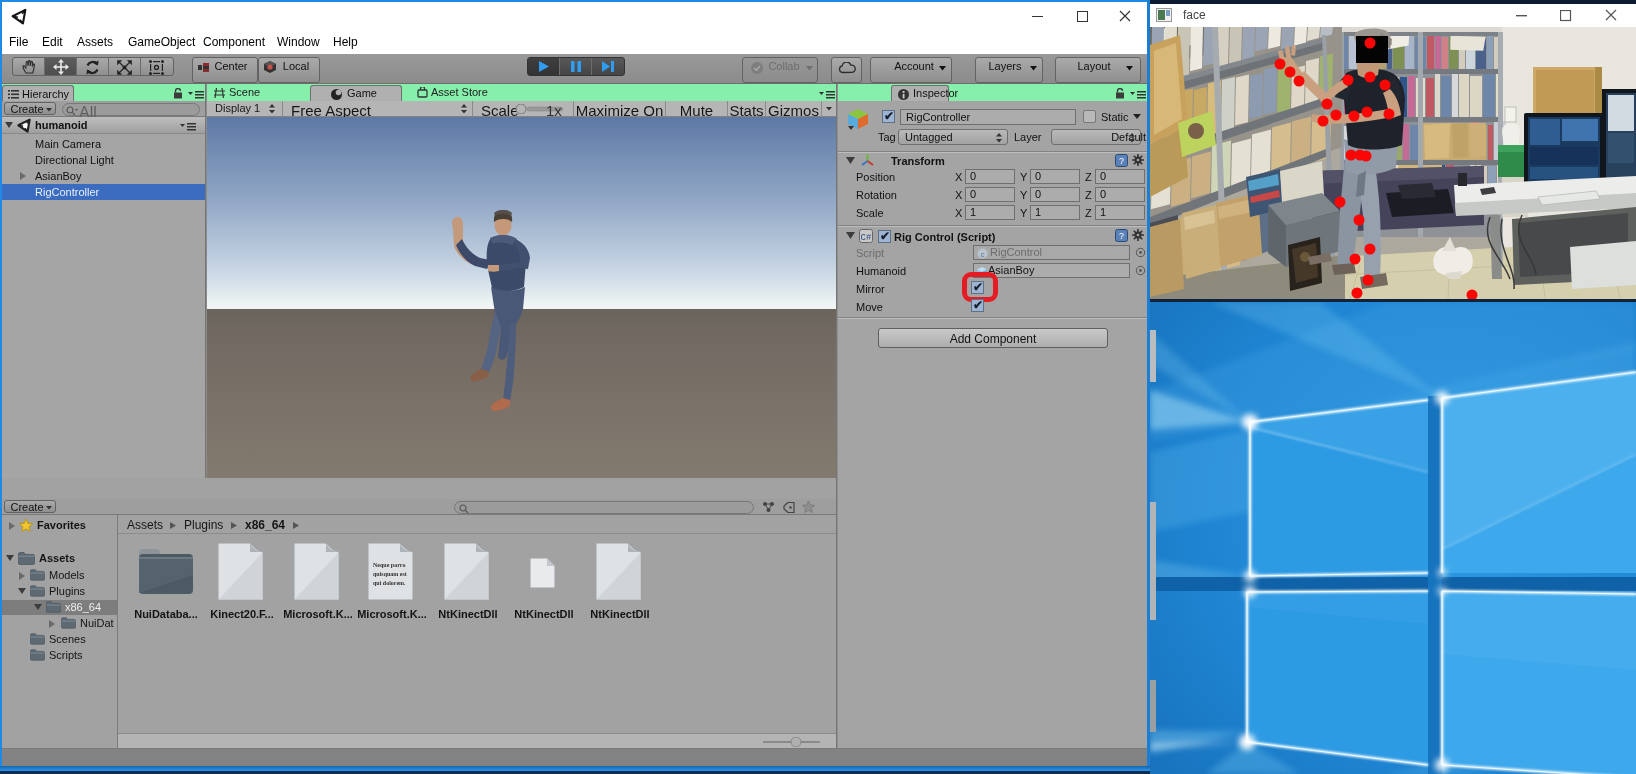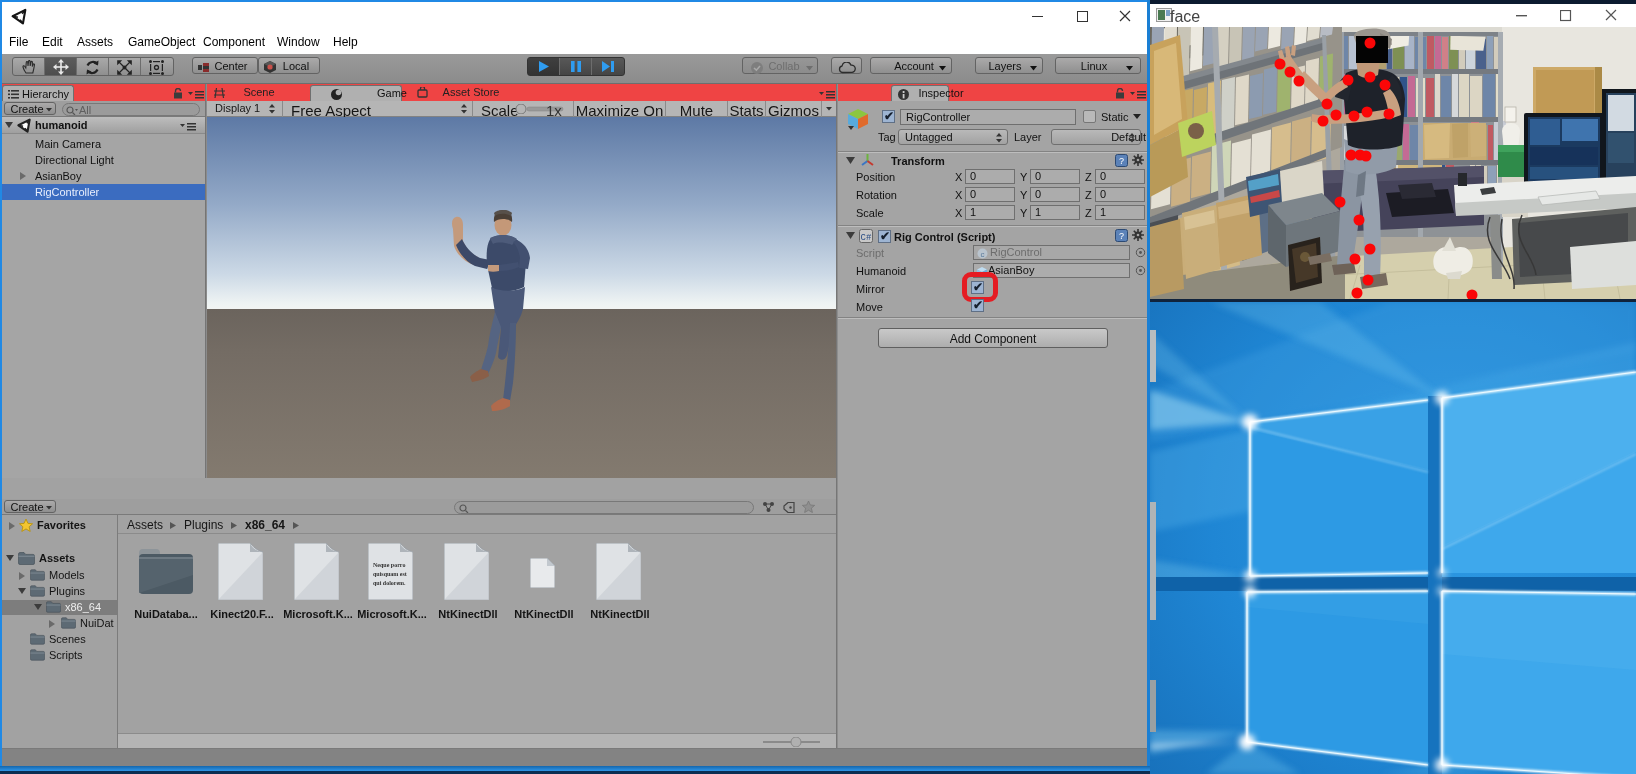--- a/index.html
+++ b/index.html
@@ -21,24 +21,24 @@
   .wbtn { position:absolute; top:0px; width:45px; height:28px; color:#222; text-align:center; }
 
   #menubar { left:2px; top:30px; width:1145px; height:24px; background:#ffffff; }
   #menubar span { position:absolute; top:5px; font-size:12px; color:#000; }
 
   #toolbar { left:2px; top:54px; width:1145px; height:30px; background:linear-gradient(#9a9a9a,#8b8b8b); border-bottom:1px solid #6e6e6e; }
   .tgrp { position:absolute; top:3px; height:19px; border:1px solid #636363; border-radius:3px; background:linear-gradient(#a9a9a9,#8f8f8f); display:flex; }
   .tbtn { width:32px; height:17px; border-right:1px solid #6d6d6d; position:relative; }
   .tbtn:last-child { border-right:none; }
   .tbtn.on { background:linear-gradient(#5c5c5c,#4e4e4e); }
-  .grpbtn { position:absolute; top:3px; height:17px; border:1px solid #636363; border-radius:3px; background:linear-gradient(#abaaaa,#8f8f8f); font-size:11px; color:#111; text-align:center; }
+  .grpbtn { position:absolute; top:3px; height:26px; border:1px solid #636363; border-radius:3px; background:linear-gradient(#abaaaa,#8f8f8f); font-size:11px; color:#111; text-align:center; }
 
   
-  .tabbar { background:#ef4444;text-align:center; }
+  .tabbar { background:#86efac; }
   .tab { position:absolute; top:1px; height:16px; background:#b0b0b0; border:1px solid #6f6f6f; border-bottom:none; border-radius:3px 3px 0 0; font-size:11px; color:#111; }
 
   
   #hier-tabs { left:2px; top:84px; width:203px; height:17px; }
   #hier-bar { left:2px; top:101px; width:203px; height:16px; background:#9e9e9e; border-bottom:1px solid #7a7a7a; }
   #hier-body { left:2px; top:117px; width:203px; height:361px; background:#a5a5a5; }
   #hier-right-sep { left:205px; top:84px; width:2px; height:394px; background:#8b8b8b; border-left:1px solid #757575; }
   .hrow { position:absolute; left:0; width:203px; height:16px; font-size:11px; color:#111; }
   #hum-header { background:linear-gradient(#bdbdbd,#9f9f9f); border-bottom:1px solid #8a8a8a; font-weight:bold; }
   #row-rig { background:#3b6cc0; color:#e8eefc; }
@@ -70,21 +70,21 @@
   #proj-files { left:118px; top:534px; width:718px; height:199px; background:#a2a2a2; }
   #proj-foot { left:118px; top:733px; width:718px; height:15px; background:#b4b4b4; border-top:1px solid #8b8b8b; }
   .trow { position:absolute; left:0; width:115px; height:15px; font-size:11px; color:#141414; white-space:nowrap; }
   .flabel { position:absolute; font-size:11px; color:#141414; font-weight:bold; text-align:center; width:80px; }
 
   #statusbar { left:2px; top:748px; width:1145px; height:18px; background:#838383; border-top:1px solid #7a7a7a; }
 
   
   #face-top { left:1150px; top:0; width:486px; height:4px; background:#0c1b30; }
   #face-title { left:1150px; top:4px; width:486px; height:23px; background:#ffffff; }
-  #face-title .t { position:absolute; left:20px; top:4px; font-size:16px; color:#444; }
+  #face-title .t { position:absolute; left:33px; top:4px; font-size:12px; color:#444; }
   #photo { left:1150px; top:27px; width:486px; height:272px; overflow:hidden; background:#b9b1a0; }
   #face-bot { left:1150px; top:299px; width:486px; height:3px; background:#10233c; }
 
   
   #wall { left:1150px; top:302px; width:486px; height:472px; overflow:hidden; }
 </style>
 </head>
 <body>
 <div id="stage">
 
@@ -219,21 +219,21 @@
       <svg class="abs" style="left:6px;top:4px" width="19" height="12" viewBox="0 0 19 12">
           <path d="M4.5 10.5 A3.3 3.3 0 0 1 4.1 4.0 A4.6 4.6 0 0 1 13 3.2 A3.1 3.1 0 0 1 14.2 10.4 L5 10.5 Z" fill="none" stroke="#2c2c2c" stroke-width="1.3" stroke-linejoin="round"></path>
         </svg>
     </div>
     <div class="grpbtn" style="left:868px;width:82px;padding-left:14px;"><span style="position:relative;top:2px;left:-4px">Account</span><svg class="abs" style="left:68px;top:8px" width="8" height="5">
           <path d="M0 0 L7 0 3.5 4.5 Z" fill="#111"></path>
         </svg></div>
     <div class="grpbtn" style="left:973px;width:68px;"><span style="position:relative;top:2px;left:-4px">Layers</span><svg class="abs" style="left:54px;top:8px" width="8" height="5">
           <path d="M0 0 L7 0 3.5 4.5 Z" fill="#111"></path>
         </svg></div>
-    <div class="grpbtn" style="left:1053px;width:86px;"><span style="position:relative;top:2px;left:-4px">Linux</span><svg class="abs" style="left:70px;top:8px" width="8" height="5">
+    <div class="grpbtn" style="left:1053px;width:86px;"><span style="position:relative;top:2px;left:-4px">Layout</span><svg class="abs" style="left:70px;top:8px" width="8" height="5">
           <path d="M0 0 L7 0 3.5 4.5 Z" fill="#111"></path>
         </svg></div>
   </div>
 
   <div class="abs tabbar" id="hier-tabs">
     <div class="tab" style="left:0px;width:72px;">
         <span style="position:absolute;left:19px;top:2px">Hierarchy</span>
       <svg class="abs" style="left:5px;top:4px" width="11" height="9">
           <g fill="#333">
             <rect y="0" width="2" height="1.6"></rect>
@@ -254,21 +254,21 @@
         <rect x="7" y="0" width="9" height="1.5" fill="#333"></rect>
         <rect x="7" y="3" width="9" height="1.5" fill="#333"></rect>
         <rect x="7" y="6" width="9" height="1.5" fill="#333"></rect>
       </svg>
   </div>
   <div class="abs" id="hier-bar">
     <div class="grpbtn" style="left:2px;top:1px;width:52px;height:13px;font-size:11px;"><span style="position:relative;top:0px;left:-3px">Create</span><svg class="abs" style="left:41px;top:5px" width="7" height="4">
           <path d="M0 0 L6 0 3 3.5 Z" fill="#333"></path>
         </svg></div>
     <div class="abs" style="left:60px;top:1.5px;width:138px;height:13px;border:1px solid #787878;border-radius:7px;background:#9b9b9b;">
-      <span style="position:absolute;left:16px;top:0px;font-size:11px;color:#5f5f5f;">All</span>
+      <span style="position:absolute;left:16px;top:0px;font-size:16px;color:#5f5f5f;">All</span>
       <svg class="abs" style="left:3px;top:2px" width="12" height="9">
           <circle cx="4" cy="4" r="3" fill="none" stroke="#555" stroke-width="1.2"></circle>
           <path d="M6.5 6.5 L9 9" stroke="#555" stroke-width="1.2"></path>
           <path d="M9 3 L12 3 10.5 5 Z" fill="#555"></path>
         </svg>
     </div>
   </div>
   <div class="abs" id="hier-body">
     <div class="hrow" id="hum-header" style="top:0px;height:17px;">
       <svg class="abs" style="left:3px;top:5px" width="9" height="7">

